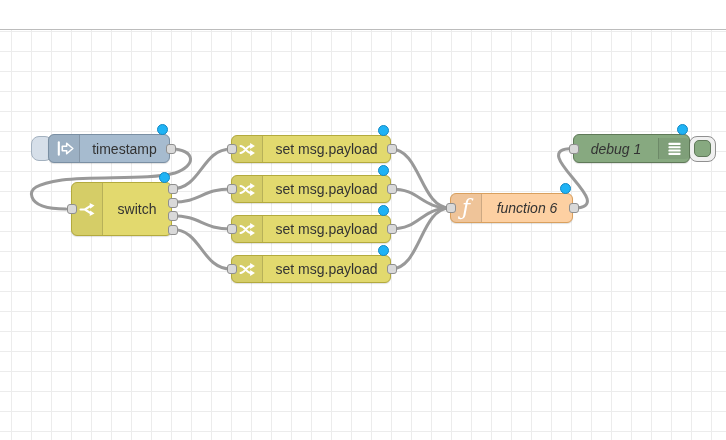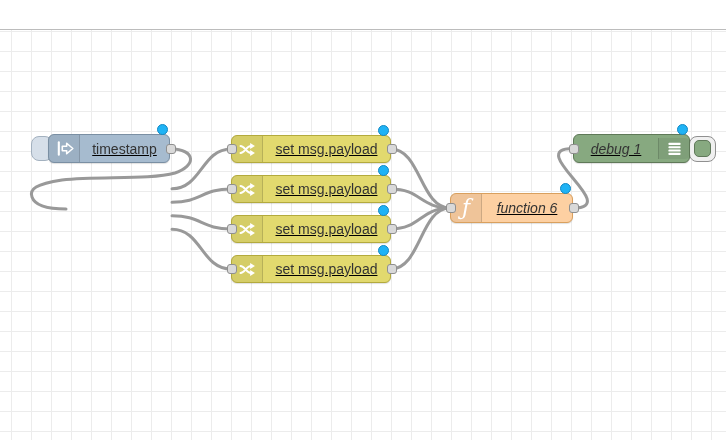--- a/index.html
+++ b/index.html
@@ -7,21 +7,21 @@
   #stage{position:relative;width:726px;height:440px;overflow:hidden;background:#ffffff;}
   #header-strip{position:absolute;left:0;top:0;width:726px;height:30px;background:#ffffff;border-bottom:1px solid #bcbcbc;box-sizing:border-box;}
   #grid{position:absolute;left:0;top:30px;width:726px;height:410px;
     background-image:
       linear-gradient(to right,#ececec 1px,transparent 1px),
       linear-gradient(to bottom,#ececec 1px,transparent 1px);
     background-size:20px 20px;background-position:11px 1px;}
   #wires{position:absolute;left:0;top:0;width:726px;height:440px;z-index:1;pointer-events:none;}
   #wires path{pointer-events:stroke;}
   .node{position:absolute;z-index:2;display:flex;align-items:stretch;box-sizing:border-box;
-    border-radius:6px;border:1.5px solid #888;box-shadow:0 1px 1px rgba(0,0,0,0.12);text-decoration:underline;}
+    border-radius:6px;border:1.5px solid #888;box-shadow:0 1px 1px rgba(0,0,0,0.12);}
   .icon-region{width:30px;flex:none;display:flex;align-items:center;justify-content:center;
     background:rgba(0,0,0,0.055);}
   .icon-left{border-right:1px solid rgba(0,0,0,0.14);border-radius:4px 0 0 4px;}
   .icon-right{border-left:1px solid rgba(0,0,0,0.14);border-radius:0 4px 4px 0;order:2;}
   .node-label{flex:1;display:flex;align-items:center;justify-content:center;
     font-size:14px;color:#333;white-space:nowrap;overflow:hidden;}
   .node-label.italic{font-style:italic;}
   .port{position:absolute;width:10px;height:10px;box-sizing:border-box;background:#d9d9d9;
     border:1px solid #8f8f8f;border-radius:3px;z-index:3;}
   .badge{position:absolute;width:11px;height:11px;box-sizing:border-box;border-radius:50%;
@@ -56,20 +56,36 @@
     <div class="node" style="left: 48px; top: 134px; width: 122px; height: 29px; background: rgb(166, 187, 207); border-color: rgb(122, 143, 163);">
       <div class="icon-region icon-left">
         <svg width="21" height="21" viewBox="0 0 24 24">
     <path d="M5.5 5 V19" stroke="#fff" fill="none" stroke-linecap="round" stroke-linejoin="round" stroke-width="2.4"></path>
     <path d="M9.5 9.5 h5 V6 l7 6 -7 6 v-3.5 h-5 z" stroke="#fff" fill="none" stroke-linecap="round" stroke-linejoin="round" stroke-width="1.8"></path>
         </svg>
       </div>
       <div class="node-label">timestamp</div>
       <div class="port" style="left: 116.5px; top: 8.75px;"></div>
       <div class="badge" style="left: 108px; top: -11px; background: rgb(31, 179, 245); border-color: rgb(19, 137, 196);"></div>
+    </div>
+    <div class="node" style="left: 71px; top: 182px; width: 101px; height: 54px; background: rgb(226, 217, 110); border-color: rgb(179, 170, 61);">
+      <div class="icon-region icon-left">
+        <svg width="21" height="21" viewBox="0 0 24 24">
+    <path d="M4 12 h5 M9 12 L15.5 7.8 M9 12 L15.5 16.2" stroke="#fff" fill="none" stroke-linecap="round" stroke-linejoin="round" stroke-width="2.4"></path>
+    <path d="M14.5 4.5 L20 7.5 L15 11" fill="#fff" stroke="none"></path>
+    <path d="M14.5 19.5 L20 16.5 L15 13" fill="#fff" stroke="none"></path>
+        </svg>
+      </div>
+      <div class="node-label">switch</div>
+      <div class="port" style="left: -5.5px; top: 21.25px;"></div>
+      <div class="port" style="left: 95.5px; top: 1px;"></div>
+      <div class="port" style="left: 95.5px; top: 14.5px;"></div>
+      <div class="port" style="left: 95.5px; top: 28px;"></div>
+      <div class="port" style="left: 95.5px; top: 41.5px;"></div>
+      <div class="badge" style="left: 87px; top: -11px; background: rgb(31, 179, 245); border-color: rgb(19, 137, 196);"></div>
     </div>
     <div class="node" style="left: 231px; top: 135px; width: 160px; height: 28px; background: rgb(226, 217, 110); border-color: rgb(179, 170, 61);">
       <div class="icon-region icon-left">
         <svg width="21" height="21" viewBox="0 0 24 24">
     <path d="M4 8 C9 8 10.5 16 16 16 M4 16 C9 16 10.5 8 16 8" stroke="#fff" fill="none" stroke-linecap="round" stroke-linejoin="round" stroke-width="2.2"></path>
     <path d="M15 4.5 L20.5 8 L15 11.5 z" fill="#fff" stroke="none"></path>
     <path d="M15 12.5 L20.5 16 L15 19.5 z" fill="#fff" stroke="none"></path>
         </svg>
       </div>
       <div class="node-label">set msg.payload</div>

